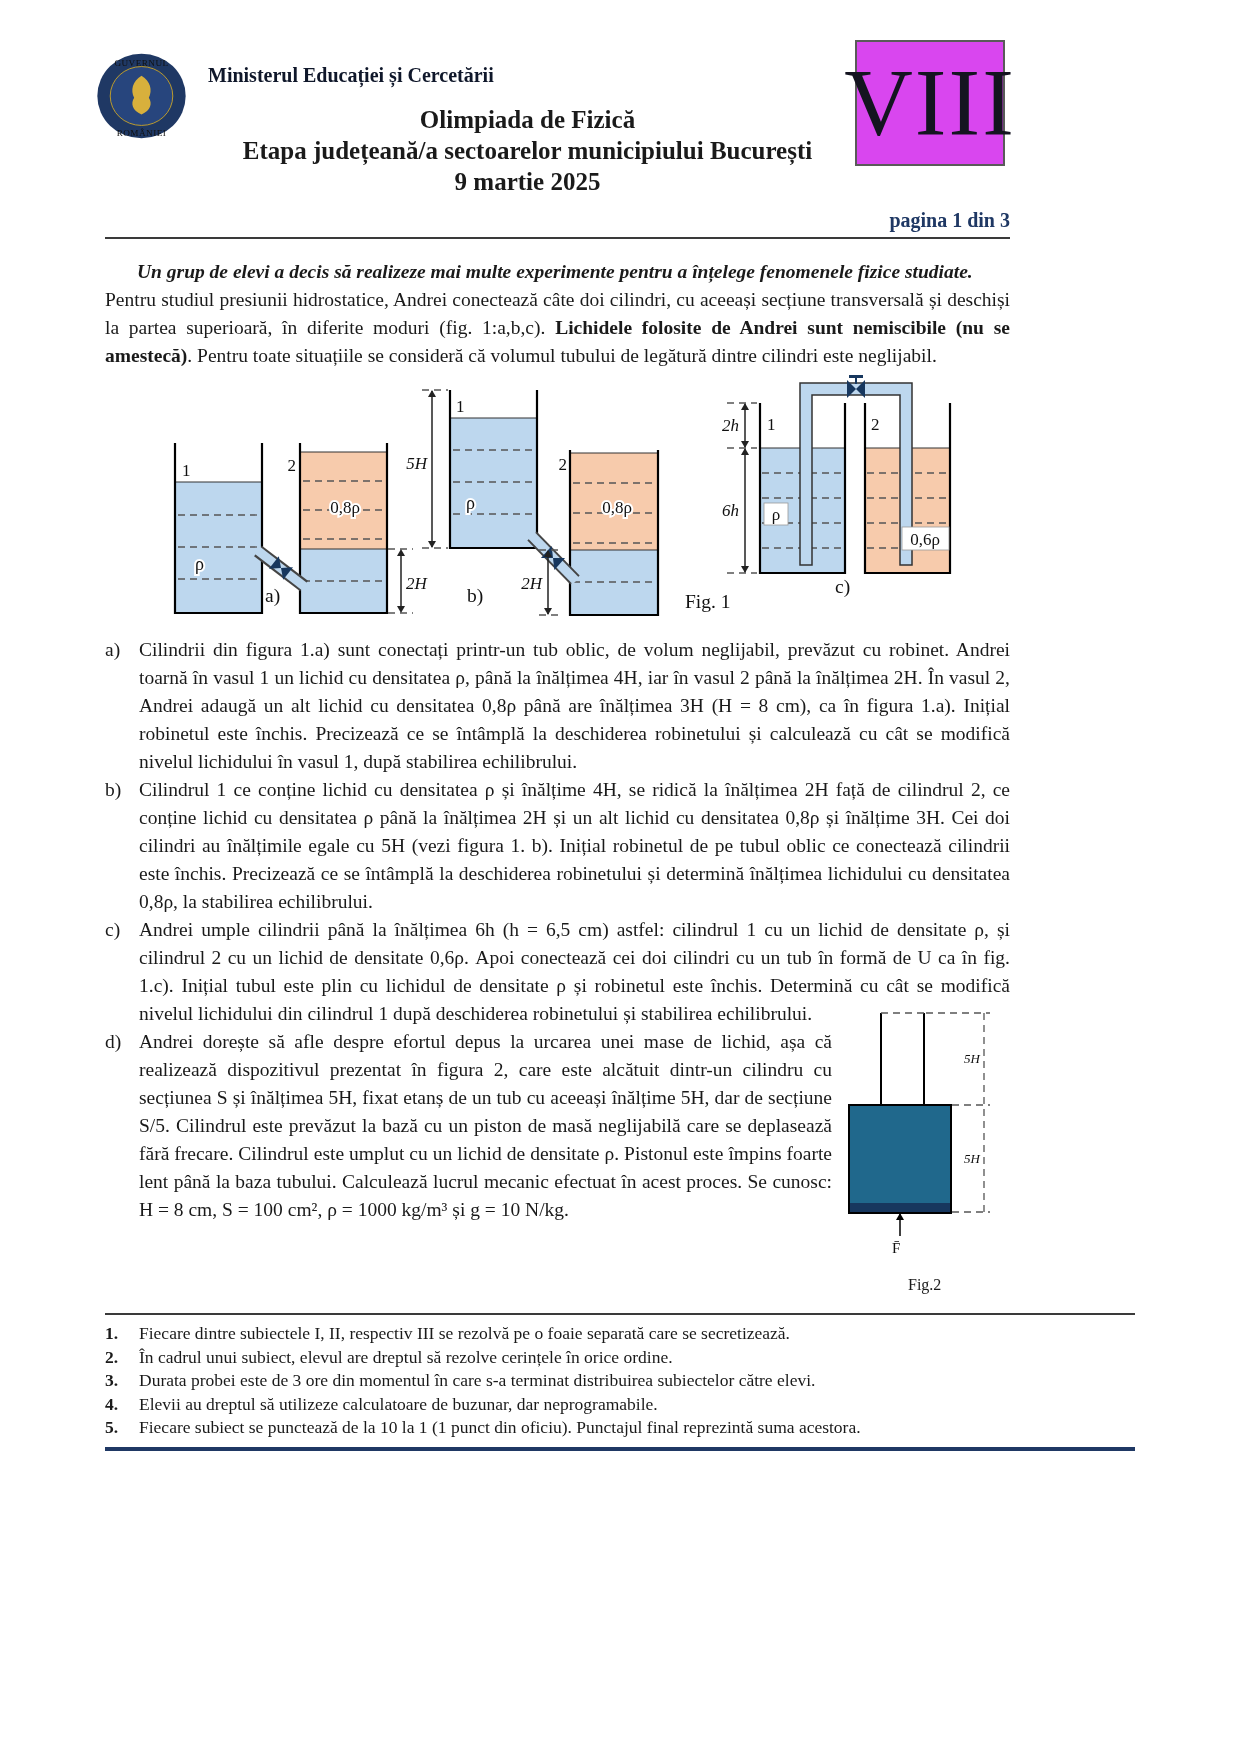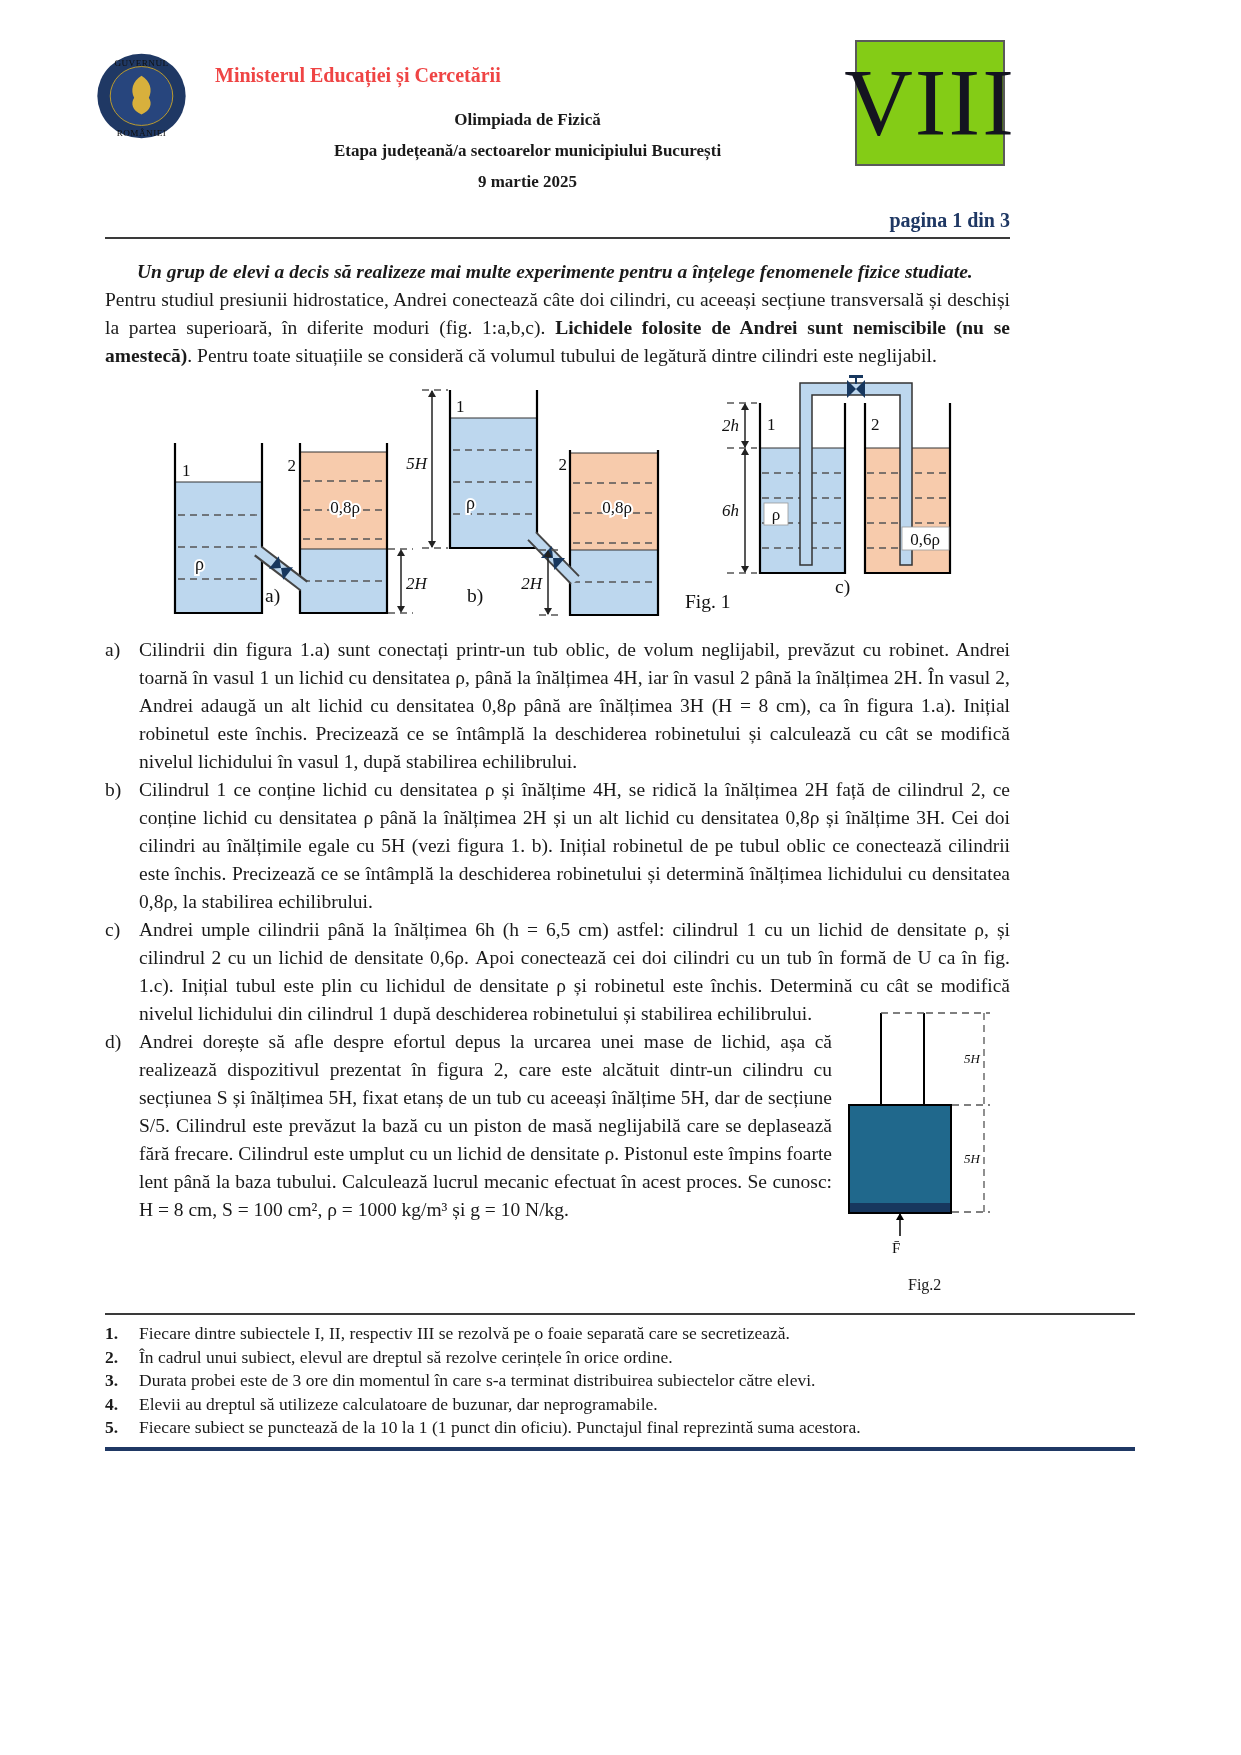--- a/index.html
+++ b/index.html
@@ -11,30 +11,30 @@
     height: 1473px;
     background: #fff;
     font-family: "Liberation Serif", serif;
     color: #1a1a1a;
     overflow: hidden;
   }
 
   
   .logo { position: absolute; left: 93px; top: 50px; width: 97px; height: 92px; }
   .ministry {
-    position: absolute; left: 215px; top: 64px;
-    font-size: 20px; font-weight: bold; color: #ef4444;
+    position: absolute; left: 208px; top: 64px;
+    font-size: 20px; font-weight: bold; color: #0f172a;
   }
   .title-block {
     position: absolute; left: 0; top: 104px; width: 1055px;
-    text-align: center; font-weight: bold; font-size: 17px; line-height: 31px;
+    text-align: center; font-weight: bold; font-size: 25px; line-height: 31px;
   }
   .grade-box {
     position: absolute; left: 855px; top: 40px; width: 150px; height: 126px;
-    border: 2px solid #5a5a5a; background: #84cc16;
+    border: 2px solid #5a5a5a; background: #d946ef;
     display: flex; align-items: center; justify-content: center;
   }
   .grade-box span { font-size: 95px; letter-spacing: 2px; color: #141420; line-height: 1; }
   .page-indicator {
     position: absolute; right: 231px; top: 209px;
     font-size: 20px; font-weight: bold; color: #1F3864; margin-left: 28px;
   }
   .header-rule {
     position: absolute; left: 105px; top: 237px; width: 905px; height: 2px; background: #3a3a3a;
   }

